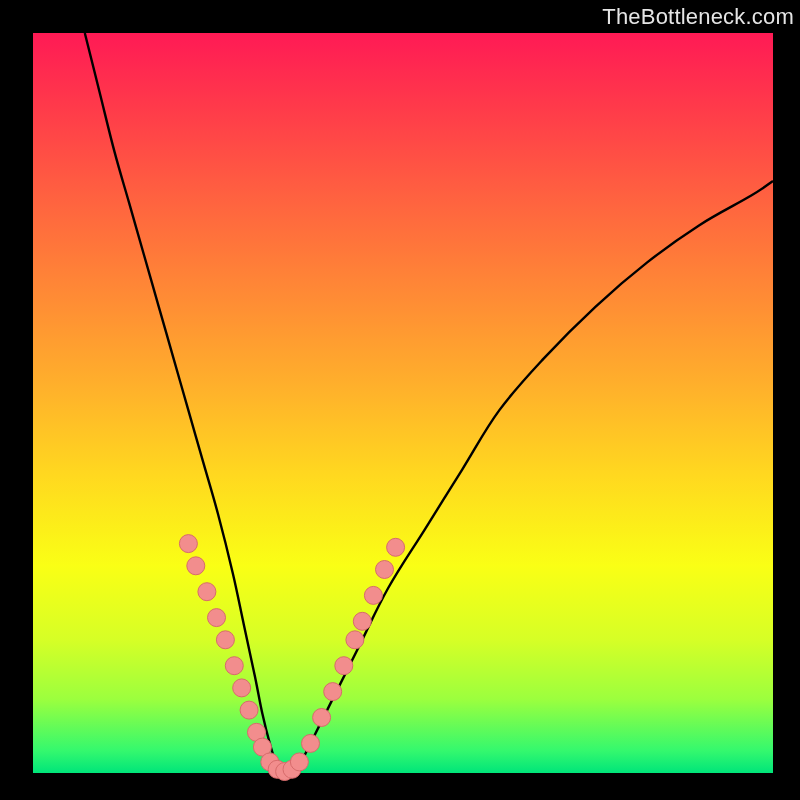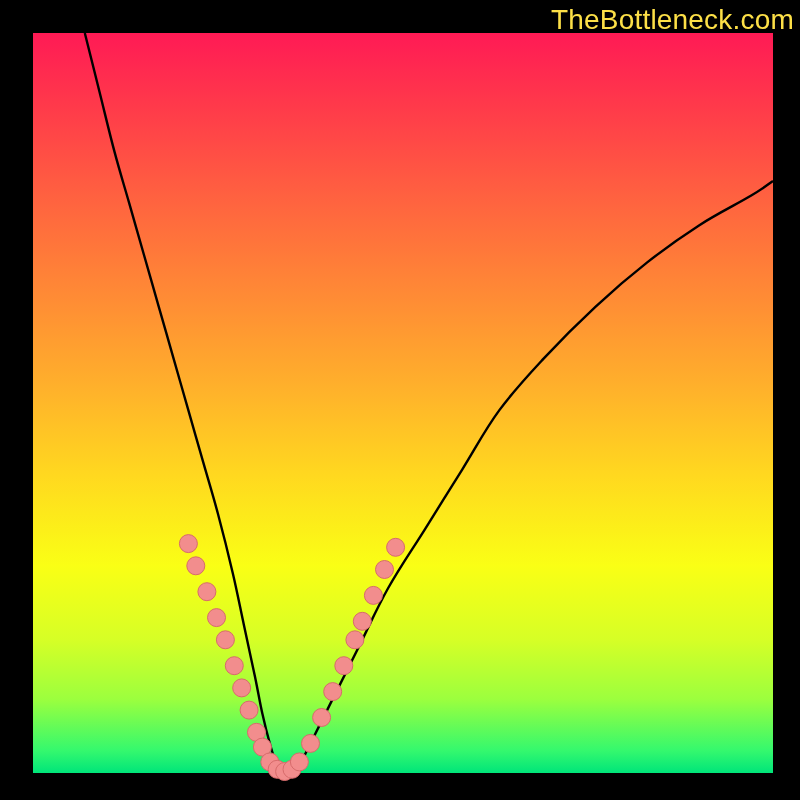--- a/index.html
+++ b/index.html
@@ -30,22 +30,22 @@
       #ffd91f 60%,
       #faff15 72%,
       #d6ff26 82%,
       #9cff3e 90%,
       #34f86e 97%,
       #00e57a 100%
     );
   }
   .watermark {
     position: absolute;
-    color: #fde047;
-    font-size: 28px;
+    color: #e5e5e5;
+    font-size: 22px;
     font-weight: 500;
     letter-spacing: 0.2px;
   }
   svg.curve {
     position: absolute;
     top: 0;
     left: 0;
   }
 </style>
 </head>

